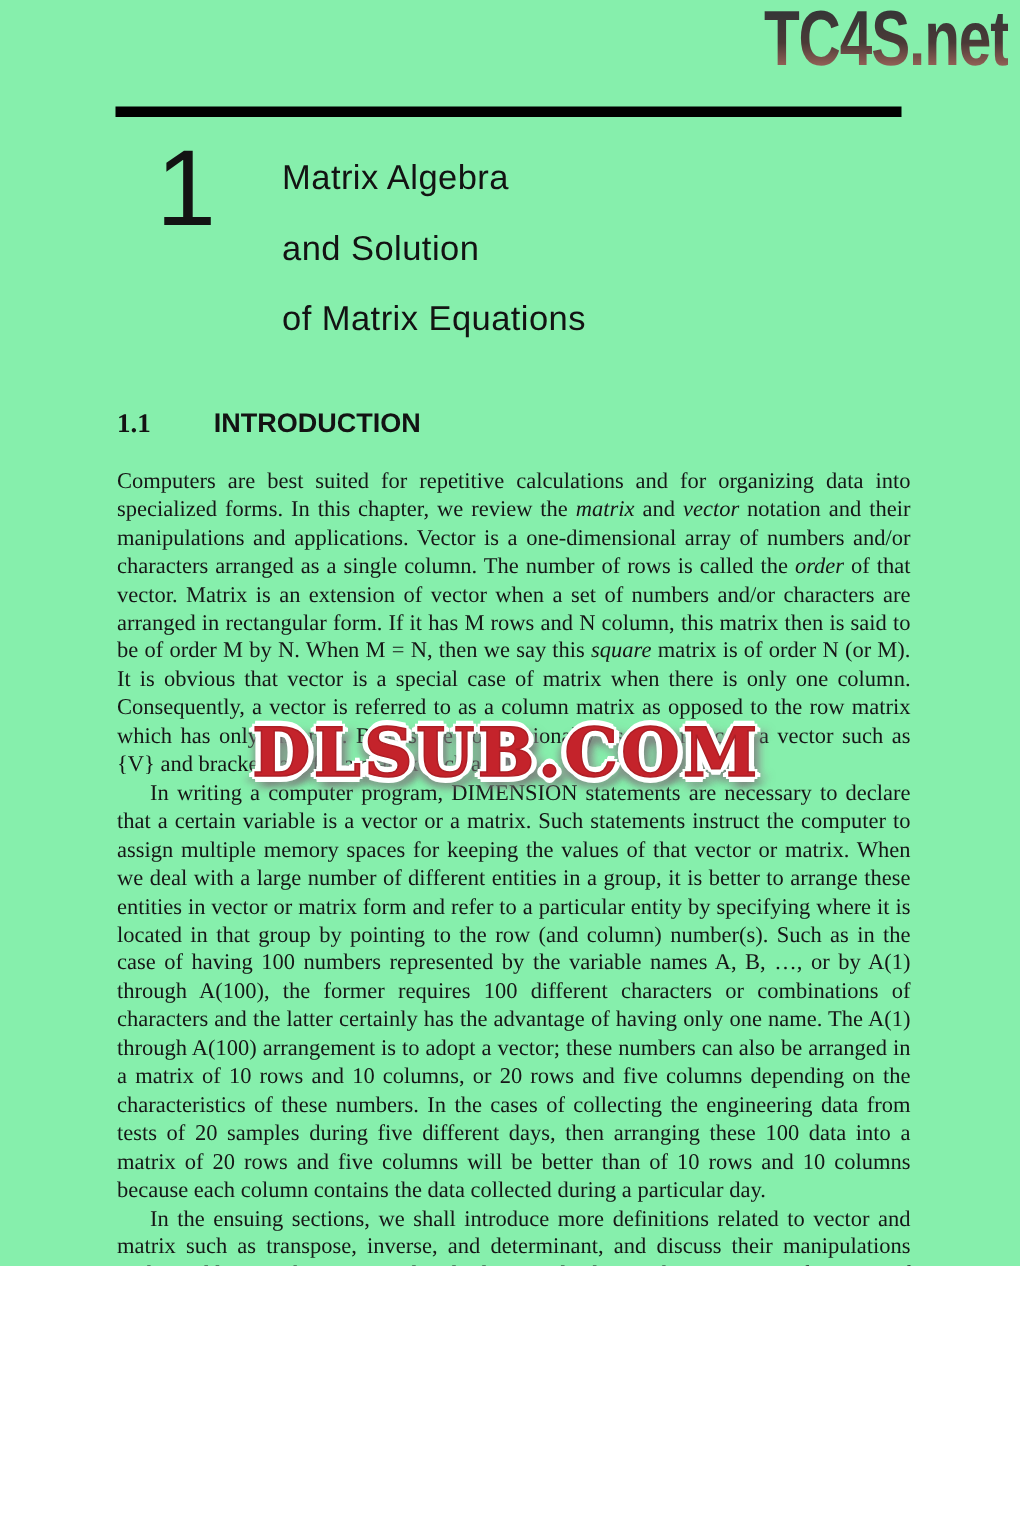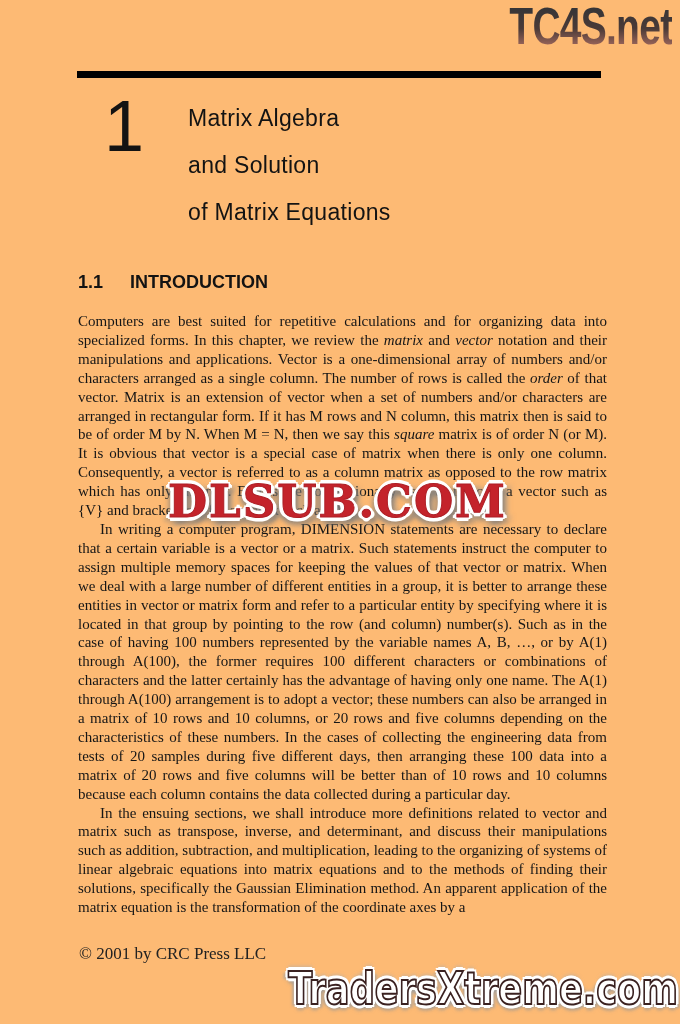--- a/index.html
+++ b/index.html
@@ -1,17 +1,17 @@
 <!DOCTYPE html>
 <html><head>
 <meta charset="utf-8">
 <style>
   html,body { margin:0; padding:0; background:#ffffff; }
   .page {
-    position:relative; width:680px; height:1024px; background:#fdba74;
+    position:relative; width:680px; height:844px; background:#86efac;
     overflow:hidden; font-family:"Liberation Serif", serif; color:#1a1a1a;
   }
 
   
   .logo-top {
     position:absolute; top:1px; right:8px;
     font-family:"Liberation Sans", sans-serif; font-weight:700;
     font-size:52px; line-height:50px; letter-spacing:-1px;
     transform:scaleX(.75); transform-origin:100% 0;
     background:linear-gradient(180deg,#353537 12%,#4a3a37 55%,#976358 88%);
@@ -28,21 +28,21 @@
     font-family:"Liberation Sans", sans-serif; color:#131313;
   }
   .chapter-number { font-size:72px; line-height:64px; font-weight:400; }
   .chapter-title  { font-size:23px; line-height:47px; white-space:pre-line; letter-spacing:.3px; padding-top:1px; }
 
   
   .section-heading {
     position:absolute; left:78px; top:272px;
     font-family:"Liberation Sans", sans-serif; font-weight:700; font-size:18px; color:#131313;
   }
-  .section-number { margin-right:27px; }
+  .section-number { margin-right:42px;font-family:Liberation Serif, serif; }
 
   
   .body-text {
     position:absolute; left:78px; top:312px; width:529px;
     font-size:15px; line-height:18.9px; text-align:justify; color:#161616;
   }
   .body-text p { margin:0; }
   .body-text p.indent { text-indent:22px; }
   .it { font-style:italic; }
 

